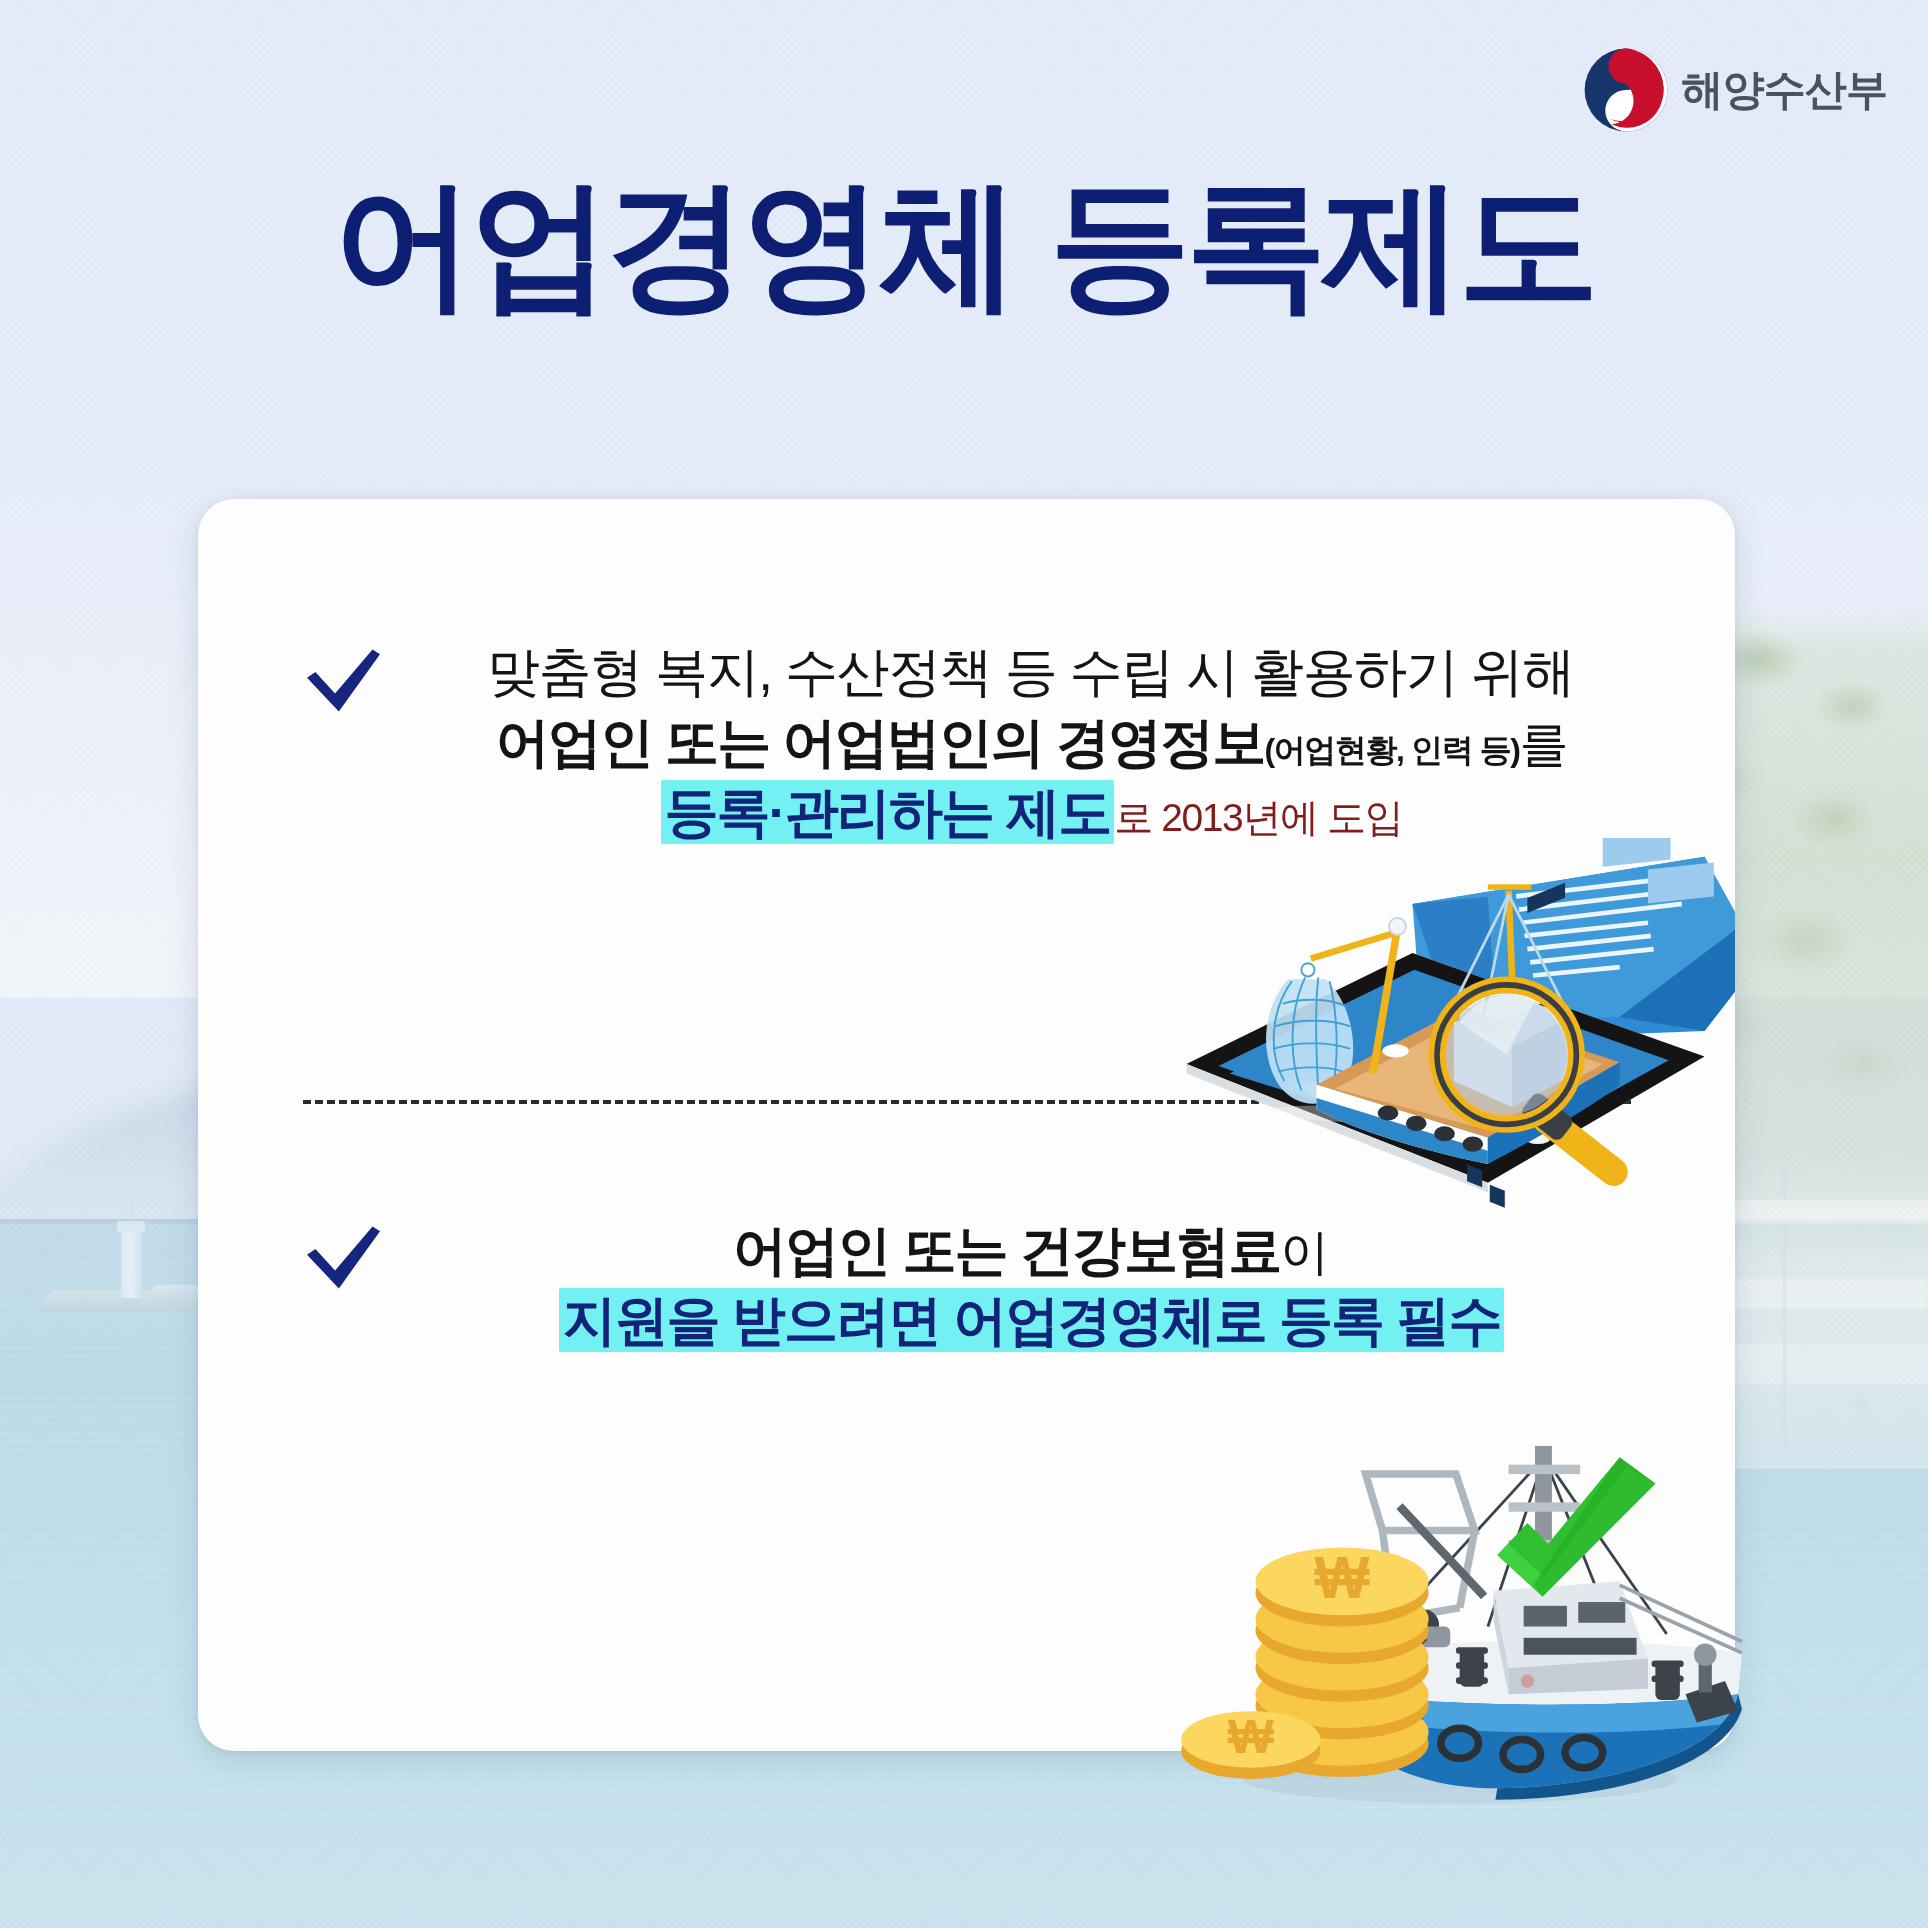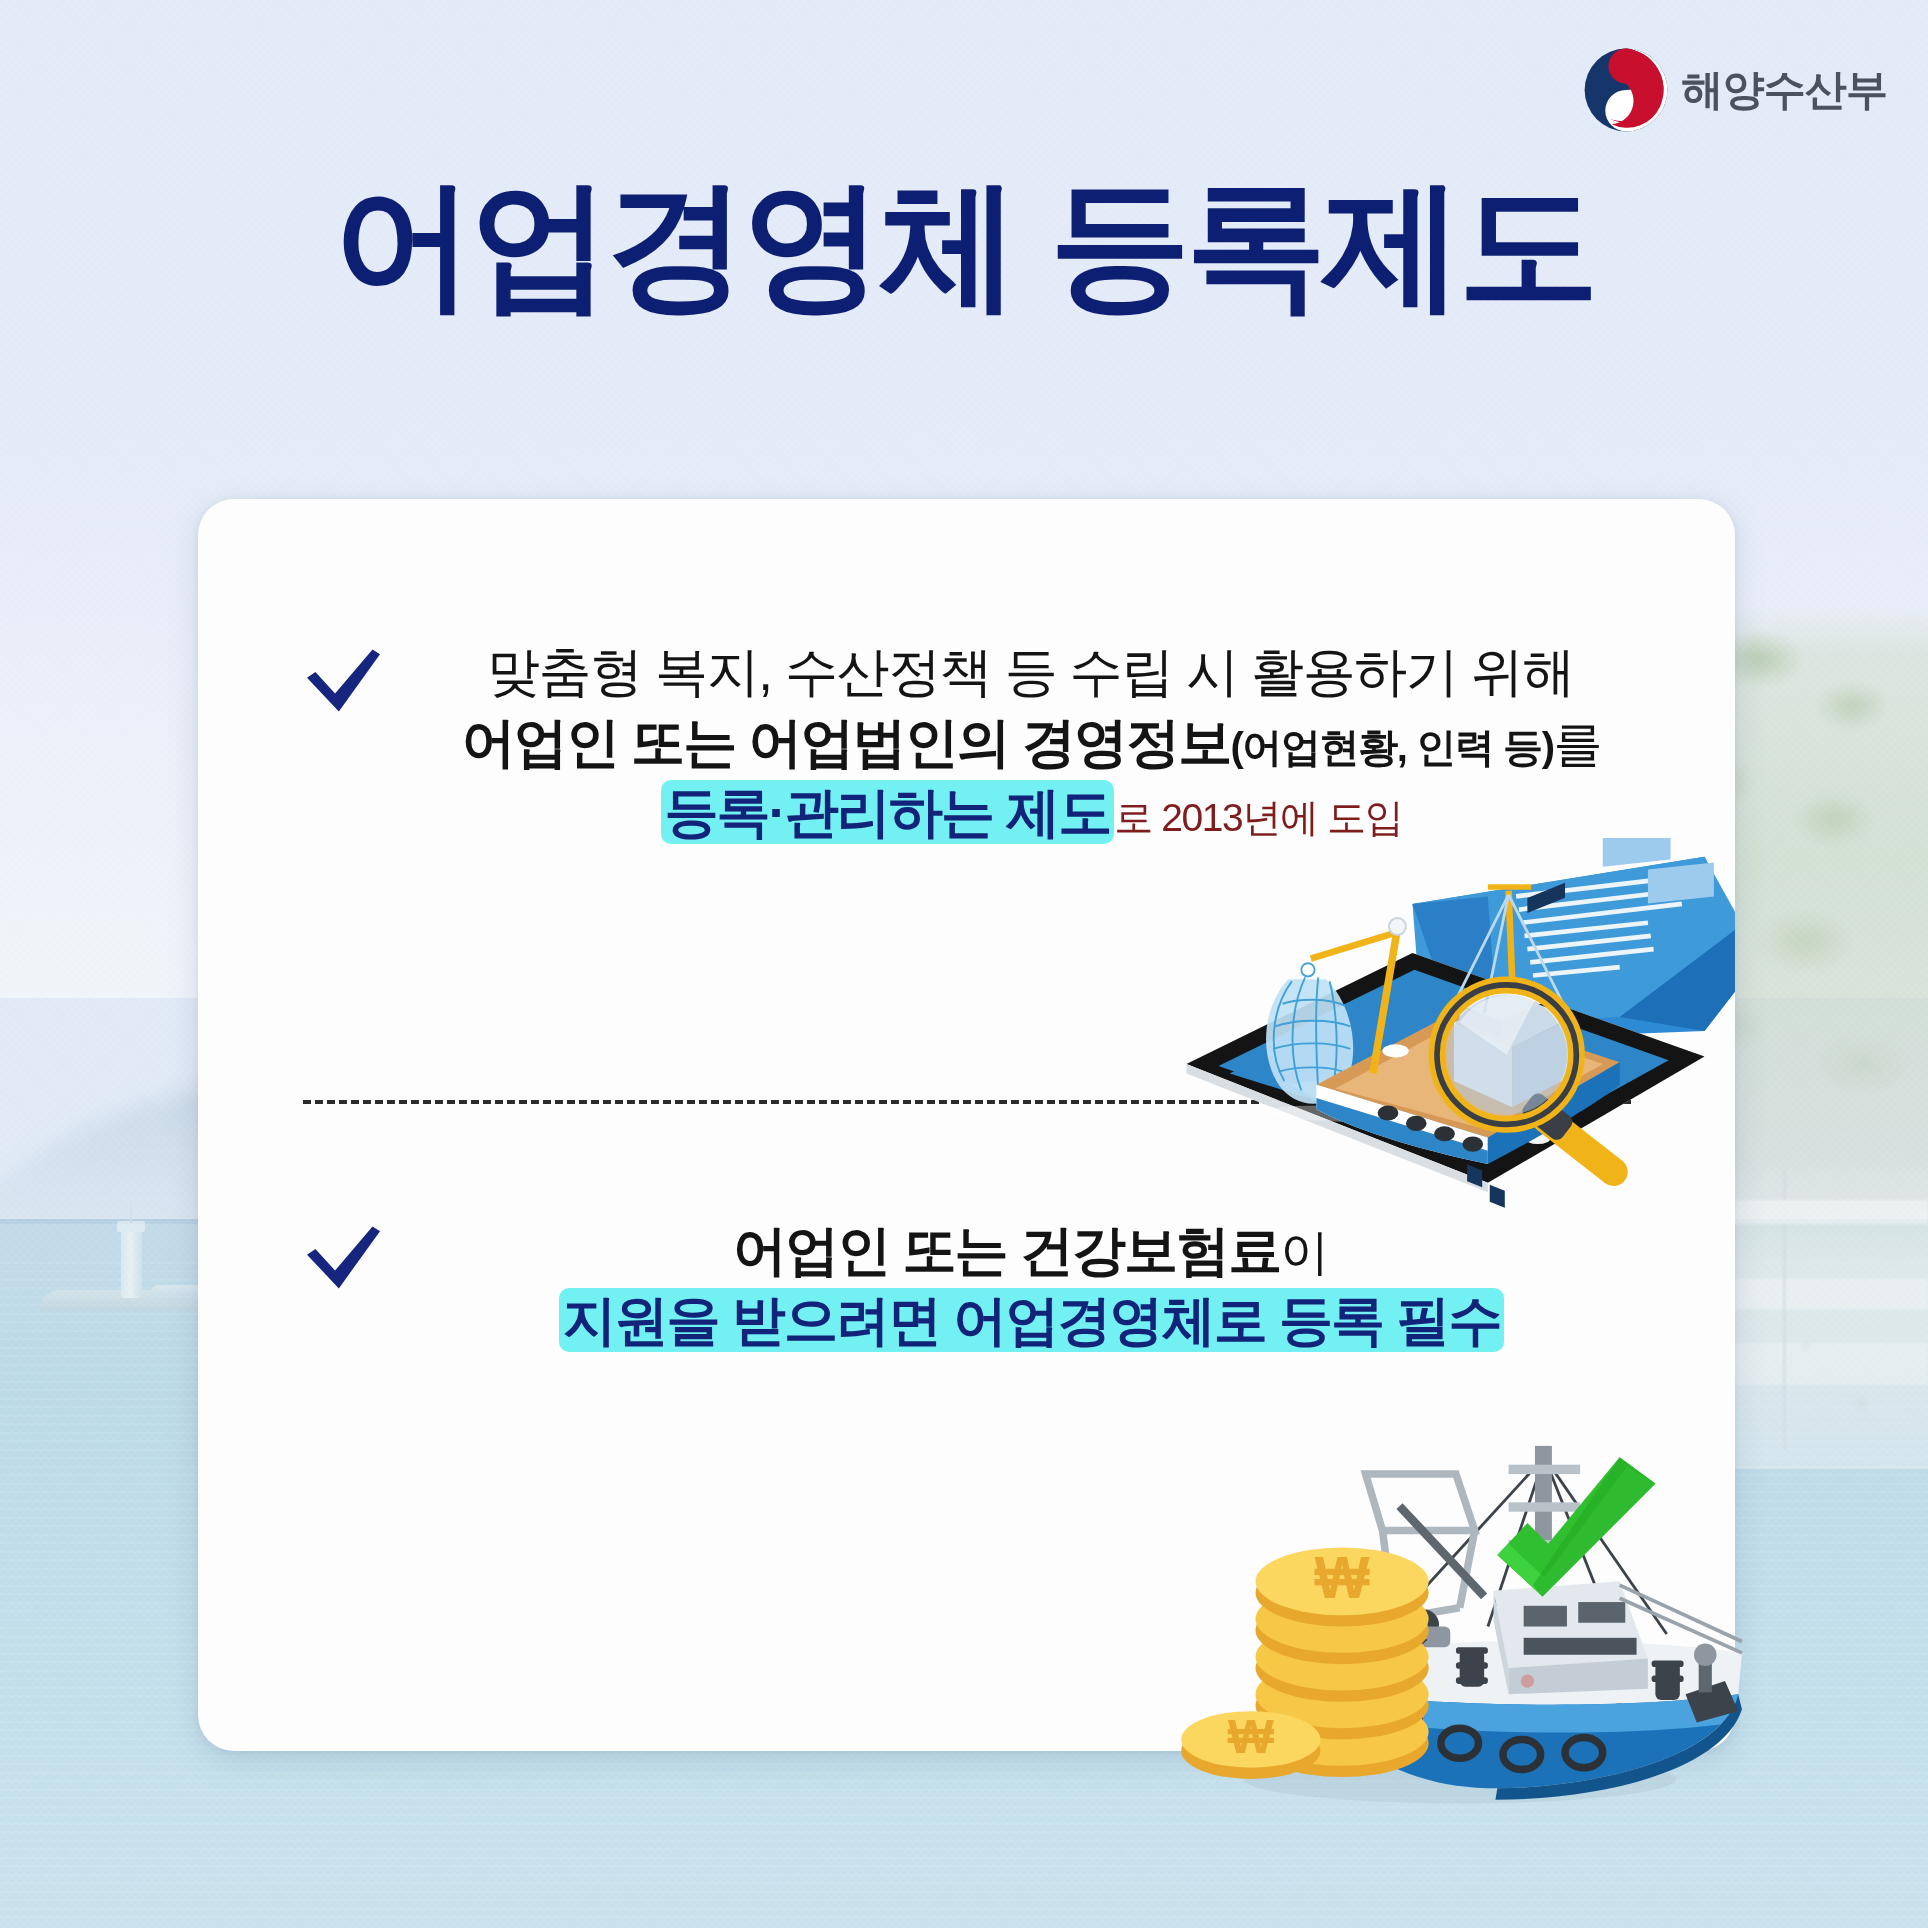--- a/index.html
+++ b/index.html
@@ -148,26 +148,26 @@
 
   .lines{ flex:1; }
   .line{
     color:#141414; line-height:1.30; white-space:nowrap;
     letter-spacing:-1.4px;
   }
   .l-reg{ font-size:53px; font-weight:400; }
   .l-bold{ font-size:54px; font-weight:800; letter-spacing:-1.9px; }
   .indent{ margin-left:1.9px; }
 
-  .small-paren{ font-size:40px; font-weight:700; letter-spacing:-1.4px; }
+  .small-paren{ font-size:32px; font-weight:700; letter-spacing:-1.4px; }
   .tail-reg{ font-size:49px; font-weight:400; }
 
   .hl{
     background:#73f0f2; color:#12237a; font-weight:800;
-    padding:1.9px 3.8px; border-radius:10px; box-decoration-break:clone;
+    padding:1.9px 3.8px; border-radius:2px; box-decoration-break:clone;
   }
   .after-hl{ font-size:39px; font-weight:400; color:#7f1d1d; }
 
   .divider{
     position:absolute; left:105px; top:601px; width:1328px; height:0;
     border-top:4.7px dashed #2b2b2b;
   }
 
   
   .illus-1{ position:absolute; left:979px; top:339px; width:584px; height:405px; }

